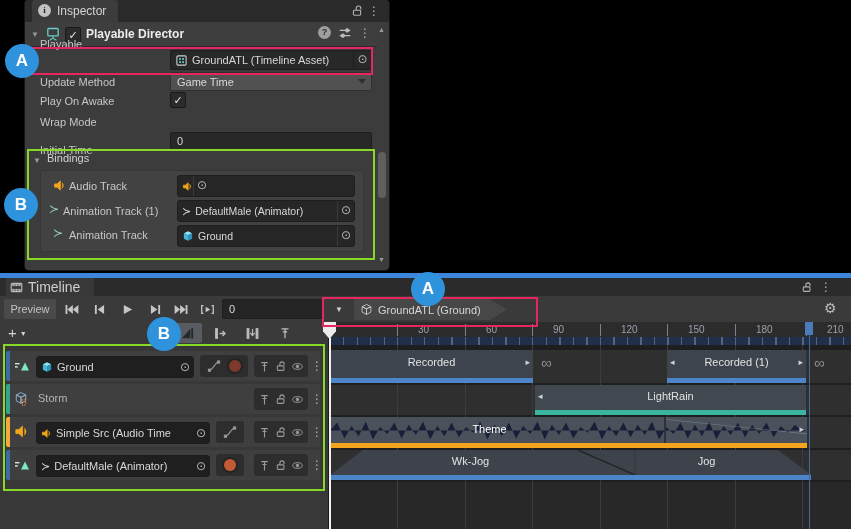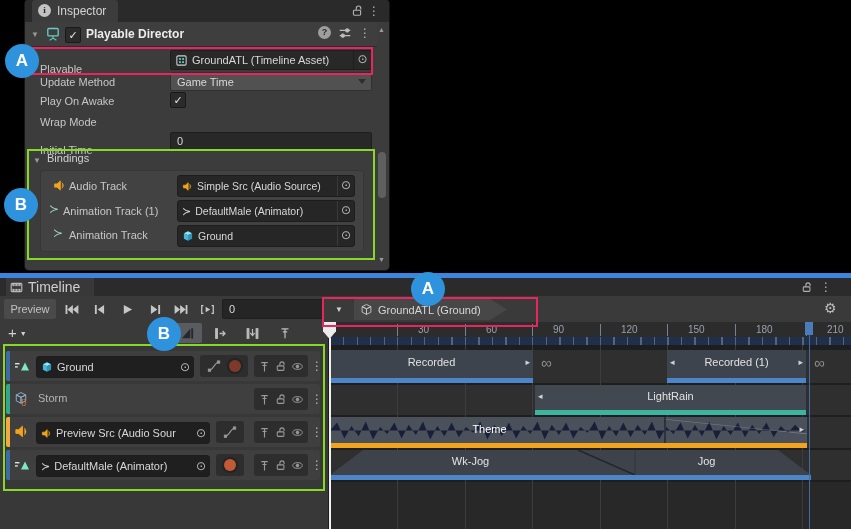--- a/index.html
+++ b/index.html
@@ -154,21 +154,21 @@
     <div class="ab" style="left:40px;top:27px;width:14px;height:14px;background:#2b2b2b;border:1px solid #191919;border-radius:2px;
                 color:#e8e8e8;font-size:11px;line-height:14px;text-align:center;">✓</div>
     <span class="ab" style="left:61px;top:27px;font-size:12px;font-weight:bold;color:#ececec;">Playable Director</span>
     <span class="ab" style="left:293px;top:26px;width:13px;height:13px;border-radius:50%;background:#9e9e9e;color:#2b2b2b;
                  font-size:9px;font-weight:bold;text-align:center;line-height:13px;">?</span>
     <svg class="ab icon" style="left:313px;top:26px;stroke:#bdbdbd;fill:#bdbdbd;" width="14" height="14">
         <use href="#i-sliders"></use>
       </svg>
     <div class="ab kebab" style="left:334px;top:27px;">⋮</div>
 
-    <span class="ab lbl" style="left:15px;top:61px;">Playable</span>
+    <span class="ab lbl" style="left:15px;top:36px;">Playable</span>
     <div class="ab field" style="left:145px;top:50px;width:200px;height:18px;">
       <svg class="icon" style="margin-left:4px;" width="13" height="13">
           <use href="#i-tlasset"></use>
         </svg>
       <span class="val" style="margin-left:4px;flex:1;">GroundATL (Timeline Asset)</span>
       <span class="picker" style="width:17px;text-align:center;border-left:1px solid #1e1e1e;align-self:stretch;line-height:17px;">⊙</span>
     </div>
 
     <span class="ab lbl" style="left:15px;top:74px;">Update Method</span>
     <div class="ab dd" style="left:145px;top:72px;width:200px;height:17px;">
@@ -192,21 +192,20 @@
     <div class="ab" style="left:15px;top:170px;width:322px;height:80px;background:#424242;border:1px solid #363636;border-radius:3px;">
 
       <svg class="icon ab" style="left:12px;top:8px;fill:#f1a41c;stroke:#f1a41c;" width="13" height="13">
           <use href="#i-speaker"></use>
         </svg>
       <span class="ab lbl" style="left:28px;top:7px;">Audio Track</span>
       <div class="ab chip" style="left:136px;top:4px;width:176px;height:20px;">
         <svg class="icon" style="margin-left:4px;fill:#f1a41c;stroke:#f1a41c;" width="11" height="11">
             <use href="#i-speaker"></use>
           </svg>
-        <span class="val" style="margin-left:4px;flex:1;font-size:10.5px;">Simple Src (Audio Source)</span>
         <span class="picker" style="width:16px;text-align:center;border-left:1px solid #3a3a3a;align-self:stretch;line-height:19px;">⊙</span>
       </div>
 
       <span class="ab" style="left:8px;top:31px;color:#9fd4c6;font-size:12px;">≻</span>
       <span class="ab lbl" style="left:22px;top:32px;">Animation Track (1)</span>
       <div class="ab chip" style="left:136px;top:29px;width:176px;height:20px;">
         <span style="margin-left:4px;color:#cfd8d4;font-size:11px;">≻</span>
         <span class="val" style="margin-left:4px;flex:1;font-size:10.5px;">DefaultMale (Animator)</span>
         <span class="picker" style="width:16px;text-align:center;border-left:1px solid #3a3a3a;align-self:stretch;line-height:19px;">⊙</span>
       </div>
@@ -465,21 +464,21 @@
 
   <div class="ab trackrow" style="left:6px;top:417px;width:314px;height:30px;">
     <div class="stripe" style="background:#f3a93c;"></div>
     <svg class="icon ab" style="left:8px;top:7px;fill:#f1a41c;stroke:#f1a41c;" width="15" height="15">
         <use href="#i-speaker"></use>
       </svg>
     <div class="ab chip" style="left:30px;top:5px;width:172px;height:20px;background:#1f1f1f;">
       <svg class="icon" style="margin-left:4px;fill:#f1a41c;stroke:#f1a41c;" width="11" height="11">
           <use href="#i-speaker"></use>
         </svg>
-      <span class="val" style="margin-left:4px;flex:1;">Preview Src (Audio Sour</span>
+      <span class="val" style="margin-left:4px;flex:1;">Simple Src (Audio Time</span>
       <span class="picker" style="width:16px;text-align:center;line-height:19px;">⊙</span>
     </div>
     <div class="ab pill" style="left:210px;top:4px;width:28px;height:22px;">
       <svg class="icon" style="fill:#9a9a9a;stroke:#9a9a9a;" width="14" height="14">
           <use href="#i-curve"></use>
         </svg>
     </div>
     <div class="ab pill" style="left:248px;top:4px;width:54px;height:22px;">
       <svg class="icon" style="fill:#9a9a9a;" width="13" height="13">
           <use href="#i-pin"></use>

